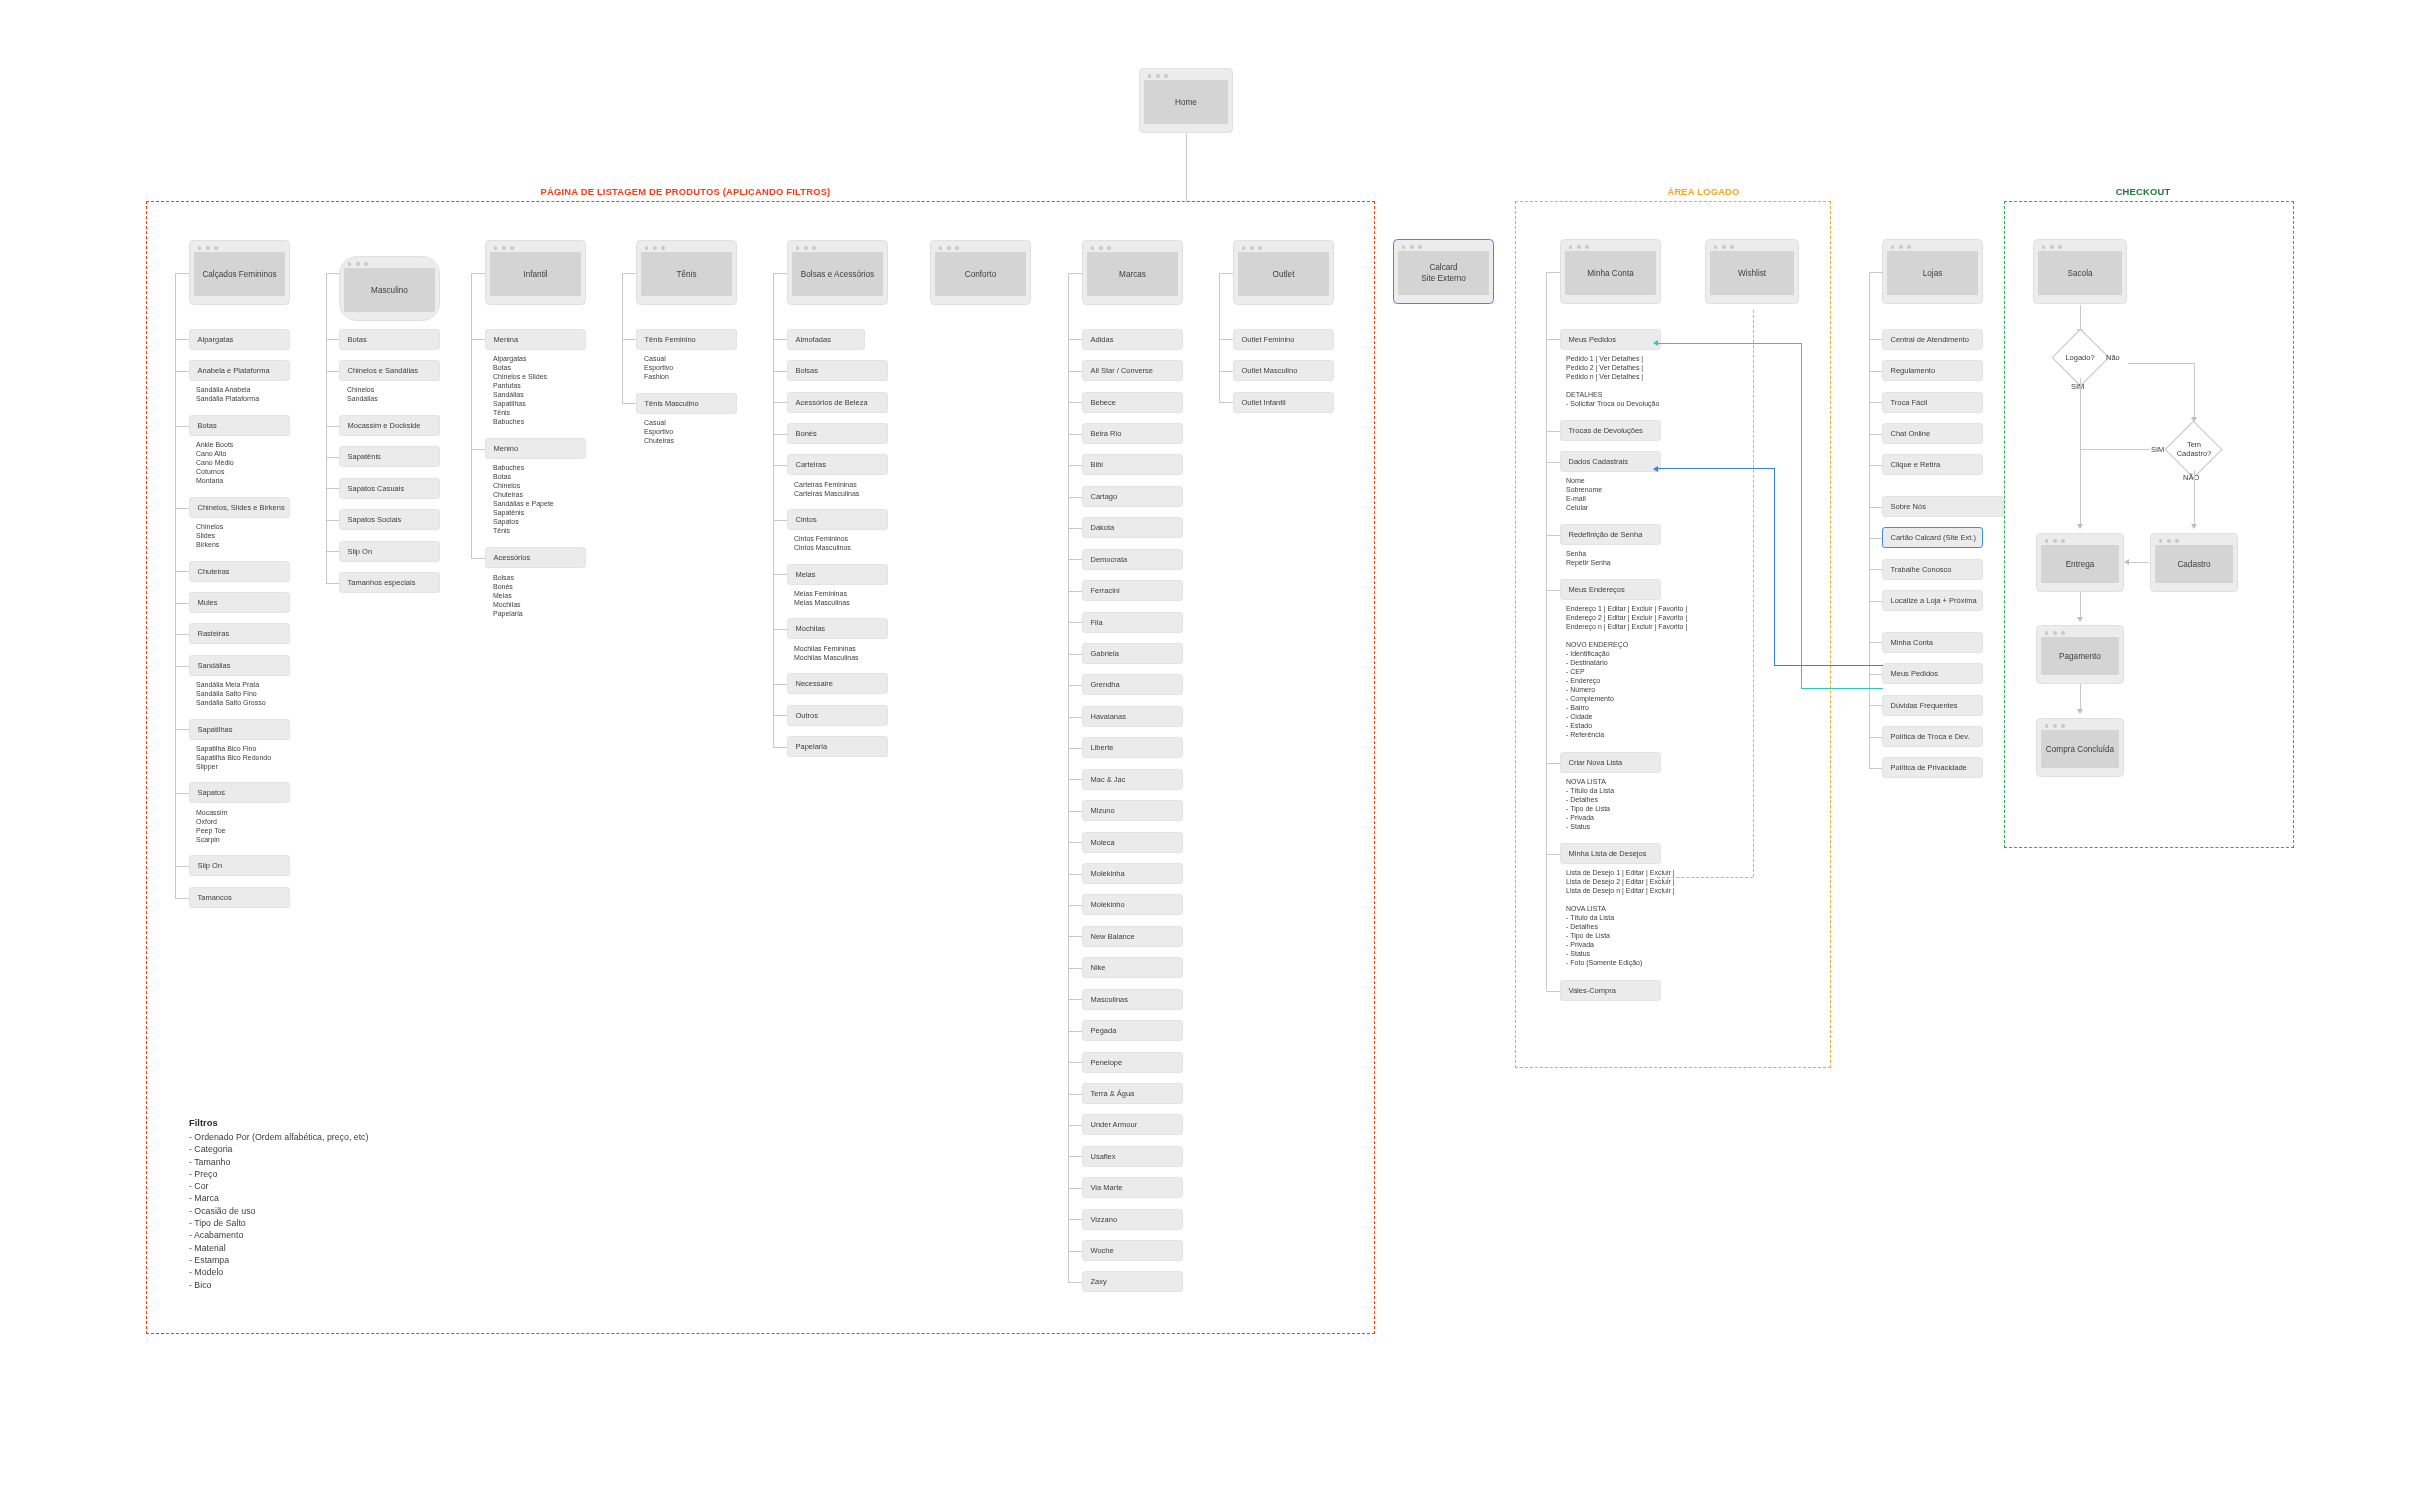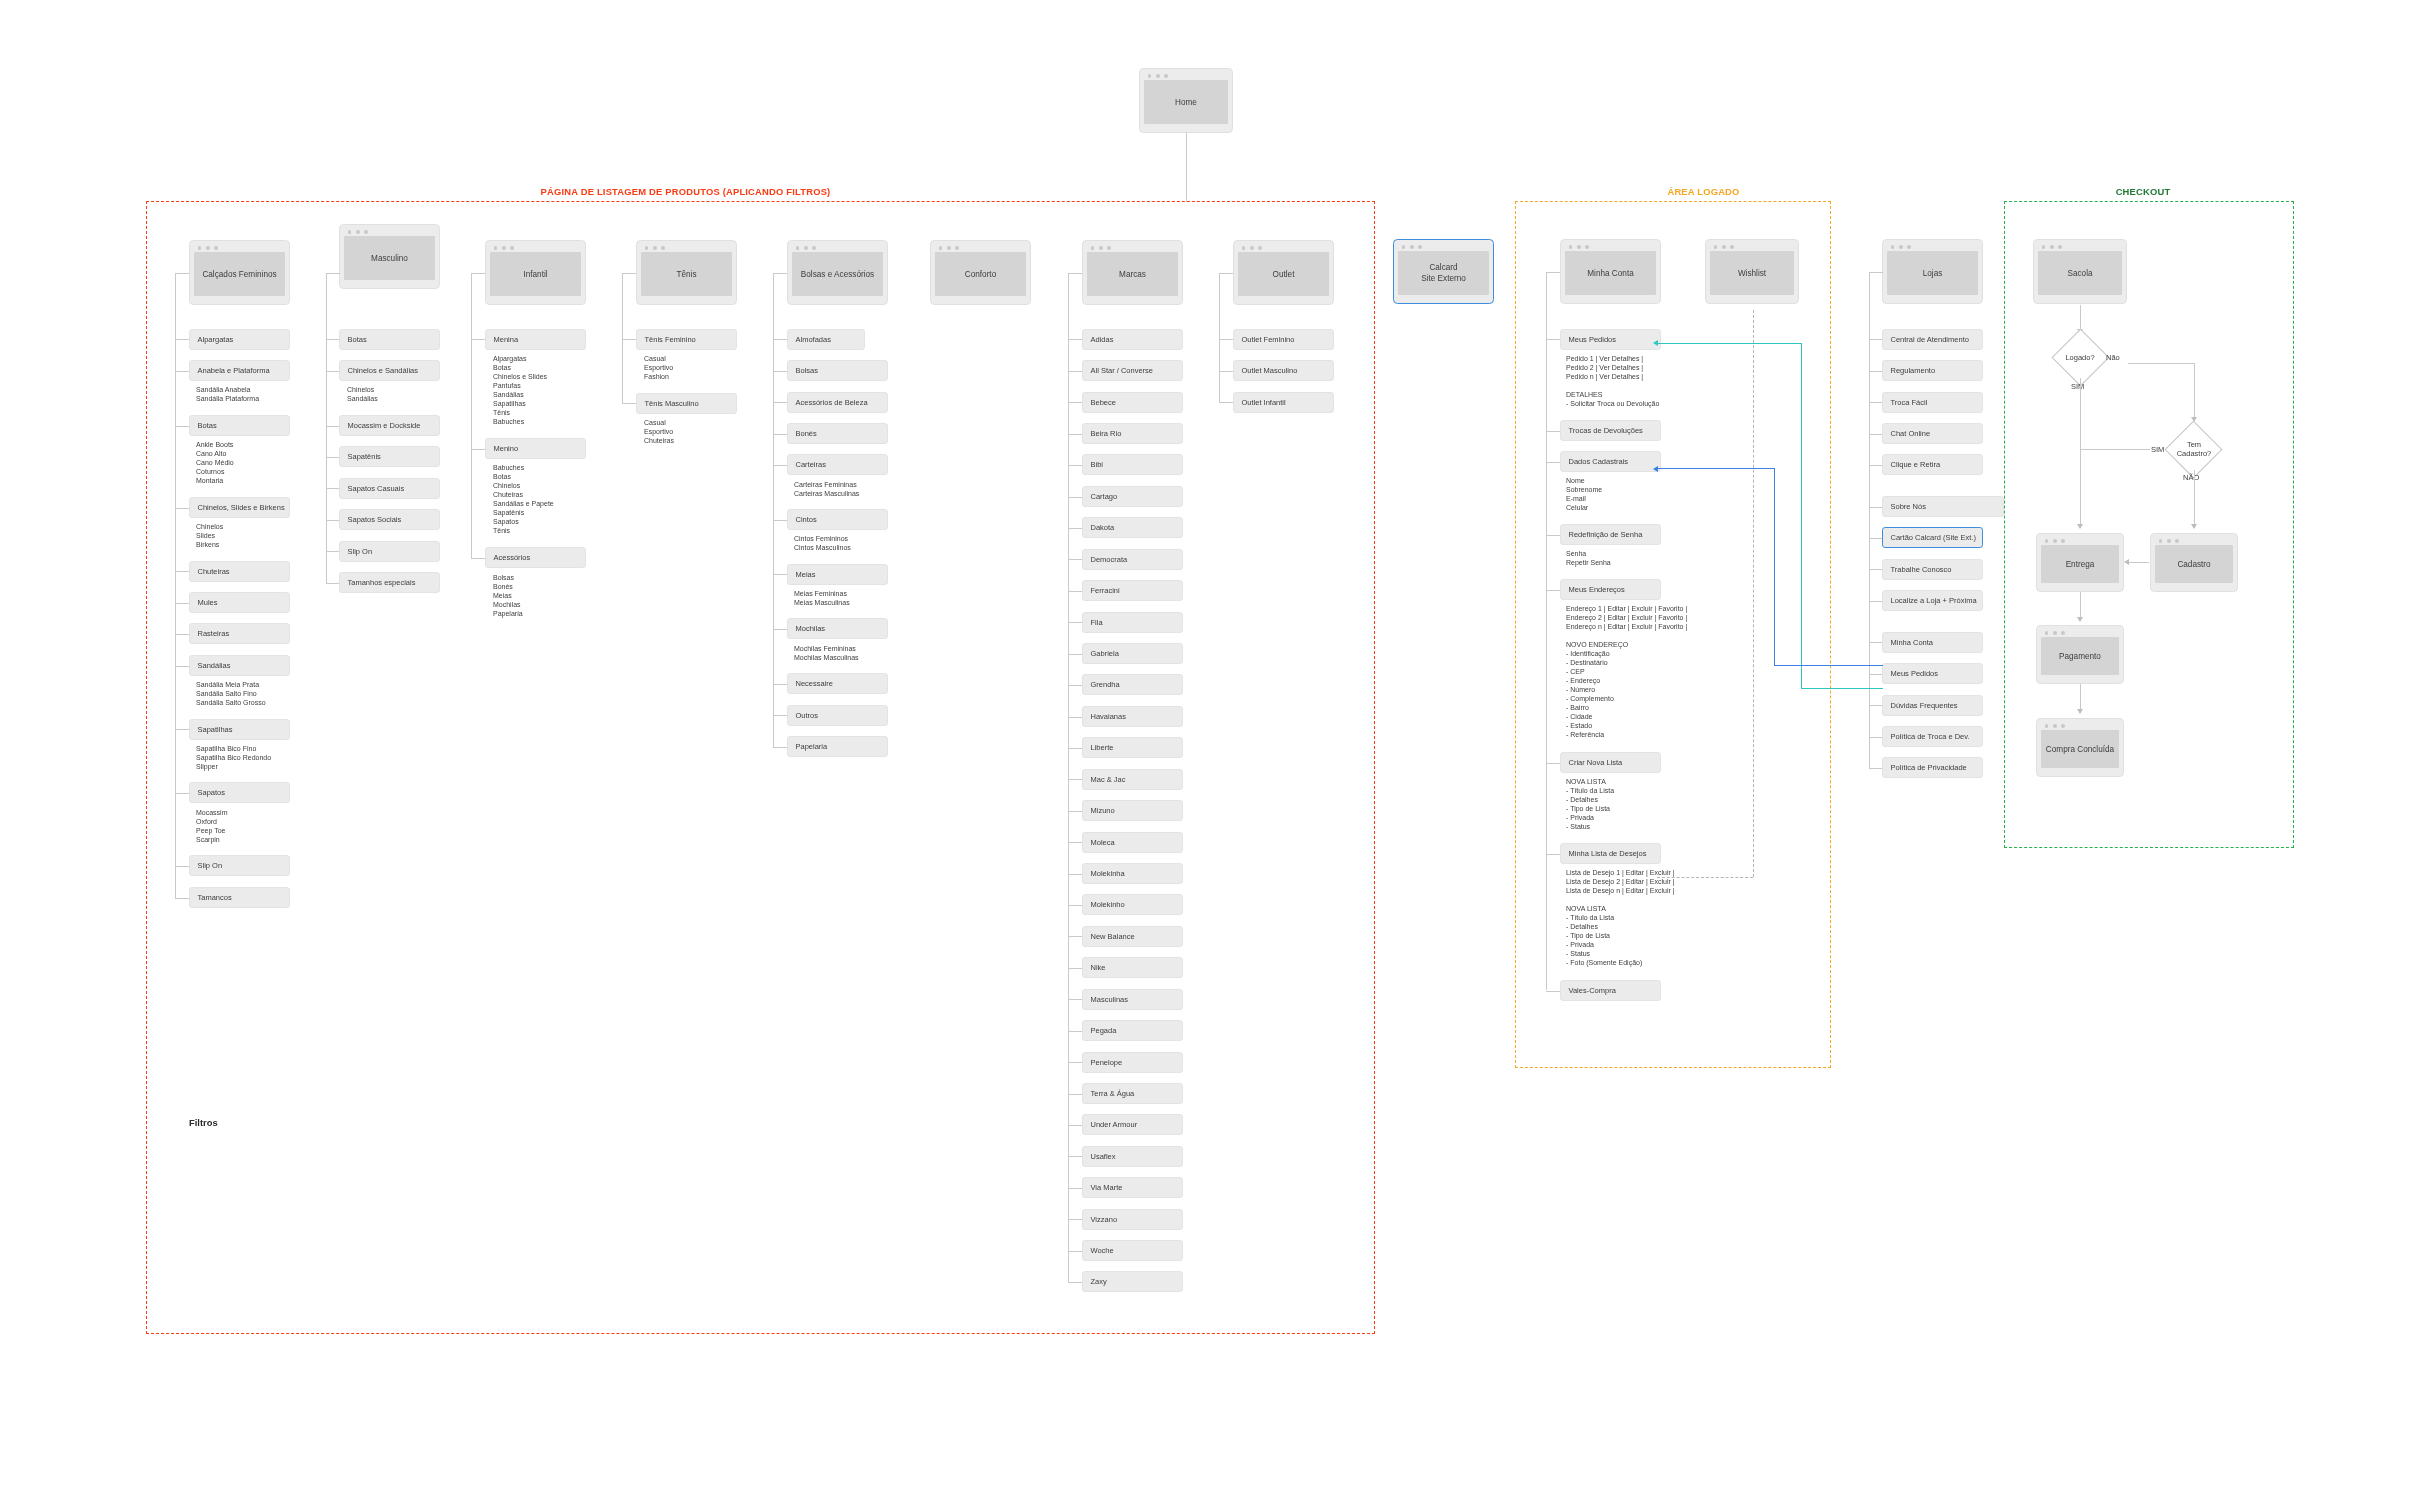--- a/index.html
+++ b/index.html
@@ -238,21 +238,21 @@
       <div class="ln h" style="left: 175px; top: 793px; width: 14px;"></div>
       <div class="node" style="left: 189px; top: 782px; width: 101px;">Sapatos</div>
       <div class="sub" style="left: 196px; top: 808px;">Mocassim
 Oxford
 Peep Toe
 Scarpin</div>
       <div class="ln h" style="left: 175px; top: 866px; width: 14px;"></div>
       <div class="node" style="left: 189px; top: 855px; width: 101px;">Slip On</div>
       <div class="ln h" style="left: 175px; top: 898px; width: 14px;"></div>
       <div class="node" style="left: 189px; top: 887px; width: 101px;">Tamancos</div>
-      <div class="win" style="left: 339px; top: 224px; width: 101px; height: 65px;">
+      <div class="win" style="left: 339px; top: 256px; width: 101px; height: 65px; border-radius: 18px;">
         <div class="dots">
           <i></i>
           <i></i>
           <i></i>
         </div>
         <div class="screen">Masculino</div>
       </div>
       <div class="ln v" style="left: 326px; top: 273px; height: 310px;"></div>
       <div class="ln h" style="left: 326px; top: 273px; width: 14px;"></div>
       <div class="ln h" style="left: 326px; top: 339px; width: 14px;"></div>
@@ -462,20 +462,33 @@
       <div class="ln h" style="left: 1219px; top: 273px; width: 14px;"></div>
       <div class="ln h" style="left: 1219px; top: 339px; width: 14px;"></div>
       <div class="node" style="left: 1233px; top: 329px; width: 101px;">Outlet Feminino</div>
       <div class="ln h" style="left: 1219px; top: 371px; width: 14px;"></div>
       <div class="node" style="left: 1233px; top: 360px; width: 101px;">Outlet Masculino</div>
       <div class="ln h" style="left: 1219px; top: 402px; width: 14px;"></div>
       <div class="node" style="left: 1233px; top: 392px; width: 101px;">Outlet Infantil</div>
     </div>
 
   <div class="filters-title" style="left:189px; top:1117px;">Filtros</div>
+  <div class="filters-list" style="left:189px; top:1131px; width:327px;">- Ordenado Por (Ordem alfabética, preço, etc)
+- Categoria
+- Tamanho
+- Preço
+- Cor
+- Marca
+- Ocasião de uso
+- Tipo de Salto
+- Acabamento
+- Material
+- Estampa
+- Modelo
+- Bico</div>
 
   <div id="account-layer">
       <div class="win" style="left: 1560px; top: 239px; width: 101px; height: 65px;">
         <div class="dots">
           <i></i>
           <i></i>
           <i></i>
         </div>
         <div class="screen">Minha Conta</div>
       </div>

